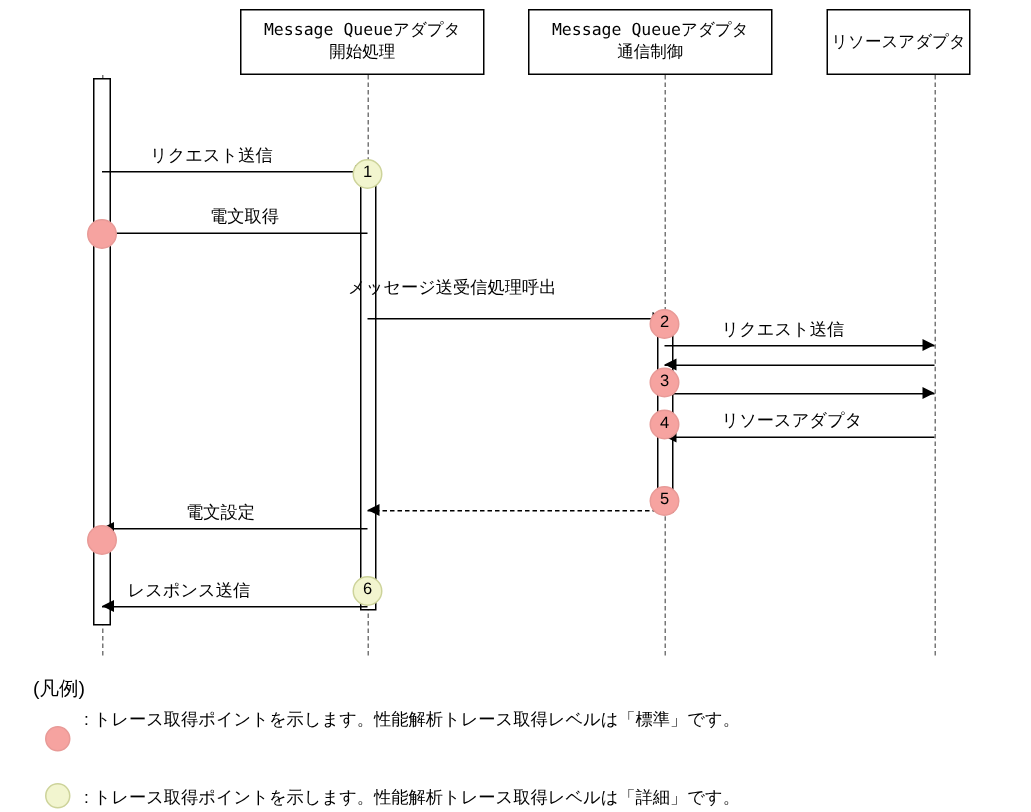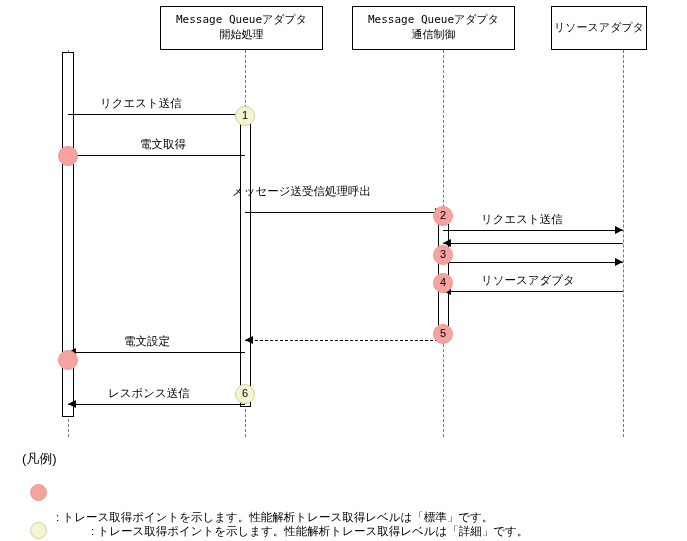--- a/index.html
+++ b/index.html
@@ -143,36 +143,36 @@
     <div class="msg-line" style="left: 443px; top: 291px; width: 180px;"></div>
     <div class="arrow-left" style="top: 287px; left: 443px;"></div>
     <div class="msg-label" style="left: 481px; top: 273px;">リソースアダプタ</div>
     <div class="msg-line dashed" style="left: 245px; top: 340px; width: 198px;"></div>
     <div class="arrow-left" style="top: 336px; left: 245px;"></div>
     <div class="msg-line" style="left: 68px; top: 352px; width: 177px;"></div>
     <div class="arrow-left" style="top: 348px; left: 68px;"></div>
     <div class="msg-label" style="left: 124px; top: 334px;">電文設定</div>
     <div class="msg-line" style="left: 68px; top: 404px; width: 177px;"></div>
     <div class="arrow-left" style="top: 400px; left: 68px;"></div>
-    <div class="msg-label" style="left: 108px; top: 386px;">レスポンス送信</div>
+    <div class="msg-label" style="left: 85px; top: 386px;">レスポンス送信</div>
     <div class="dot det" style="width: 20px; height: 20px; left: 235px; top: 106px;"></div>
     <div class="dot-num" style="left: 235px; top: 109px; width: 20px;">1</div>
     <div class="dot std" style="width: 20px; height: 20px; left: 58px; top: 146px;"></div>
     <div class="dot std" style="width: 20px; height: 20px; left: 433px; top: 206px;"></div>
     <div class="dot-num" style="left: 433px; top: 209px; width: 20px;">2</div>
     <div class="dot std" style="width: 20px; height: 20px; left: 433px; top: 245px;"></div>
     <div class="dot-num" style="left: 433px; top: 248px; width: 20px;">3</div>
     <div class="dot std" style="width: 20px; height: 20px; left: 433px; top: 273px;"></div>
     <div class="dot-num" style="left: 433px; top: 276px; width: 20px;">4</div>
     <div class="dot std" style="width: 20px; height: 20px; left: 433px; top: 324px;"></div>
     <div class="dot-num" style="left: 433px; top: 327px; width: 20px;">5</div>
     <div class="dot std" style="width: 20px; height: 20px; left: 58px; top: 350px;"></div>
     <div class="dot det" style="width: 20px; height: 20px; left: 235px; top: 384px;"></div>
     <div class="dot-num" style="left: 235px; top: 387px; width: 20px;">6</div>
   </div>
 
 <div id="legend-layer">
     <div class="legend-title" style="left: 22px; top: 450px;">(凡例)</div>
     <div class="legend-dot std" style="left: 30px; top: 484px;"></div>
-    <div class="legend-row-text" style="left: 56px; top: 510px;">: トレース取得ポイントを示します。性能解析トレース取得レベルは「標準」です。</div>
+    <div class="legend-row-text" style="left: 56px; top: 472px;">: トレース取得ポイントを示します。性能解析トレース取得レベルは「標準」です。</div>
     <div class="legend-dot det" style="left: 30px; top: 522px;"></div>
-    <div class="legend-row-text" style="left: 56px; top: 524px; margin-left: 35px;">: トレース取得ポイントを示します。性能解析トレース取得レベルは「詳細」です。</div>
+    <div class="legend-row-text" style="left: 56px; top: 524px;">: トレース取得ポイントを示します。性能解析トレース取得レベルは「詳細」です。</div>
   </div>
 
 </body></html>

